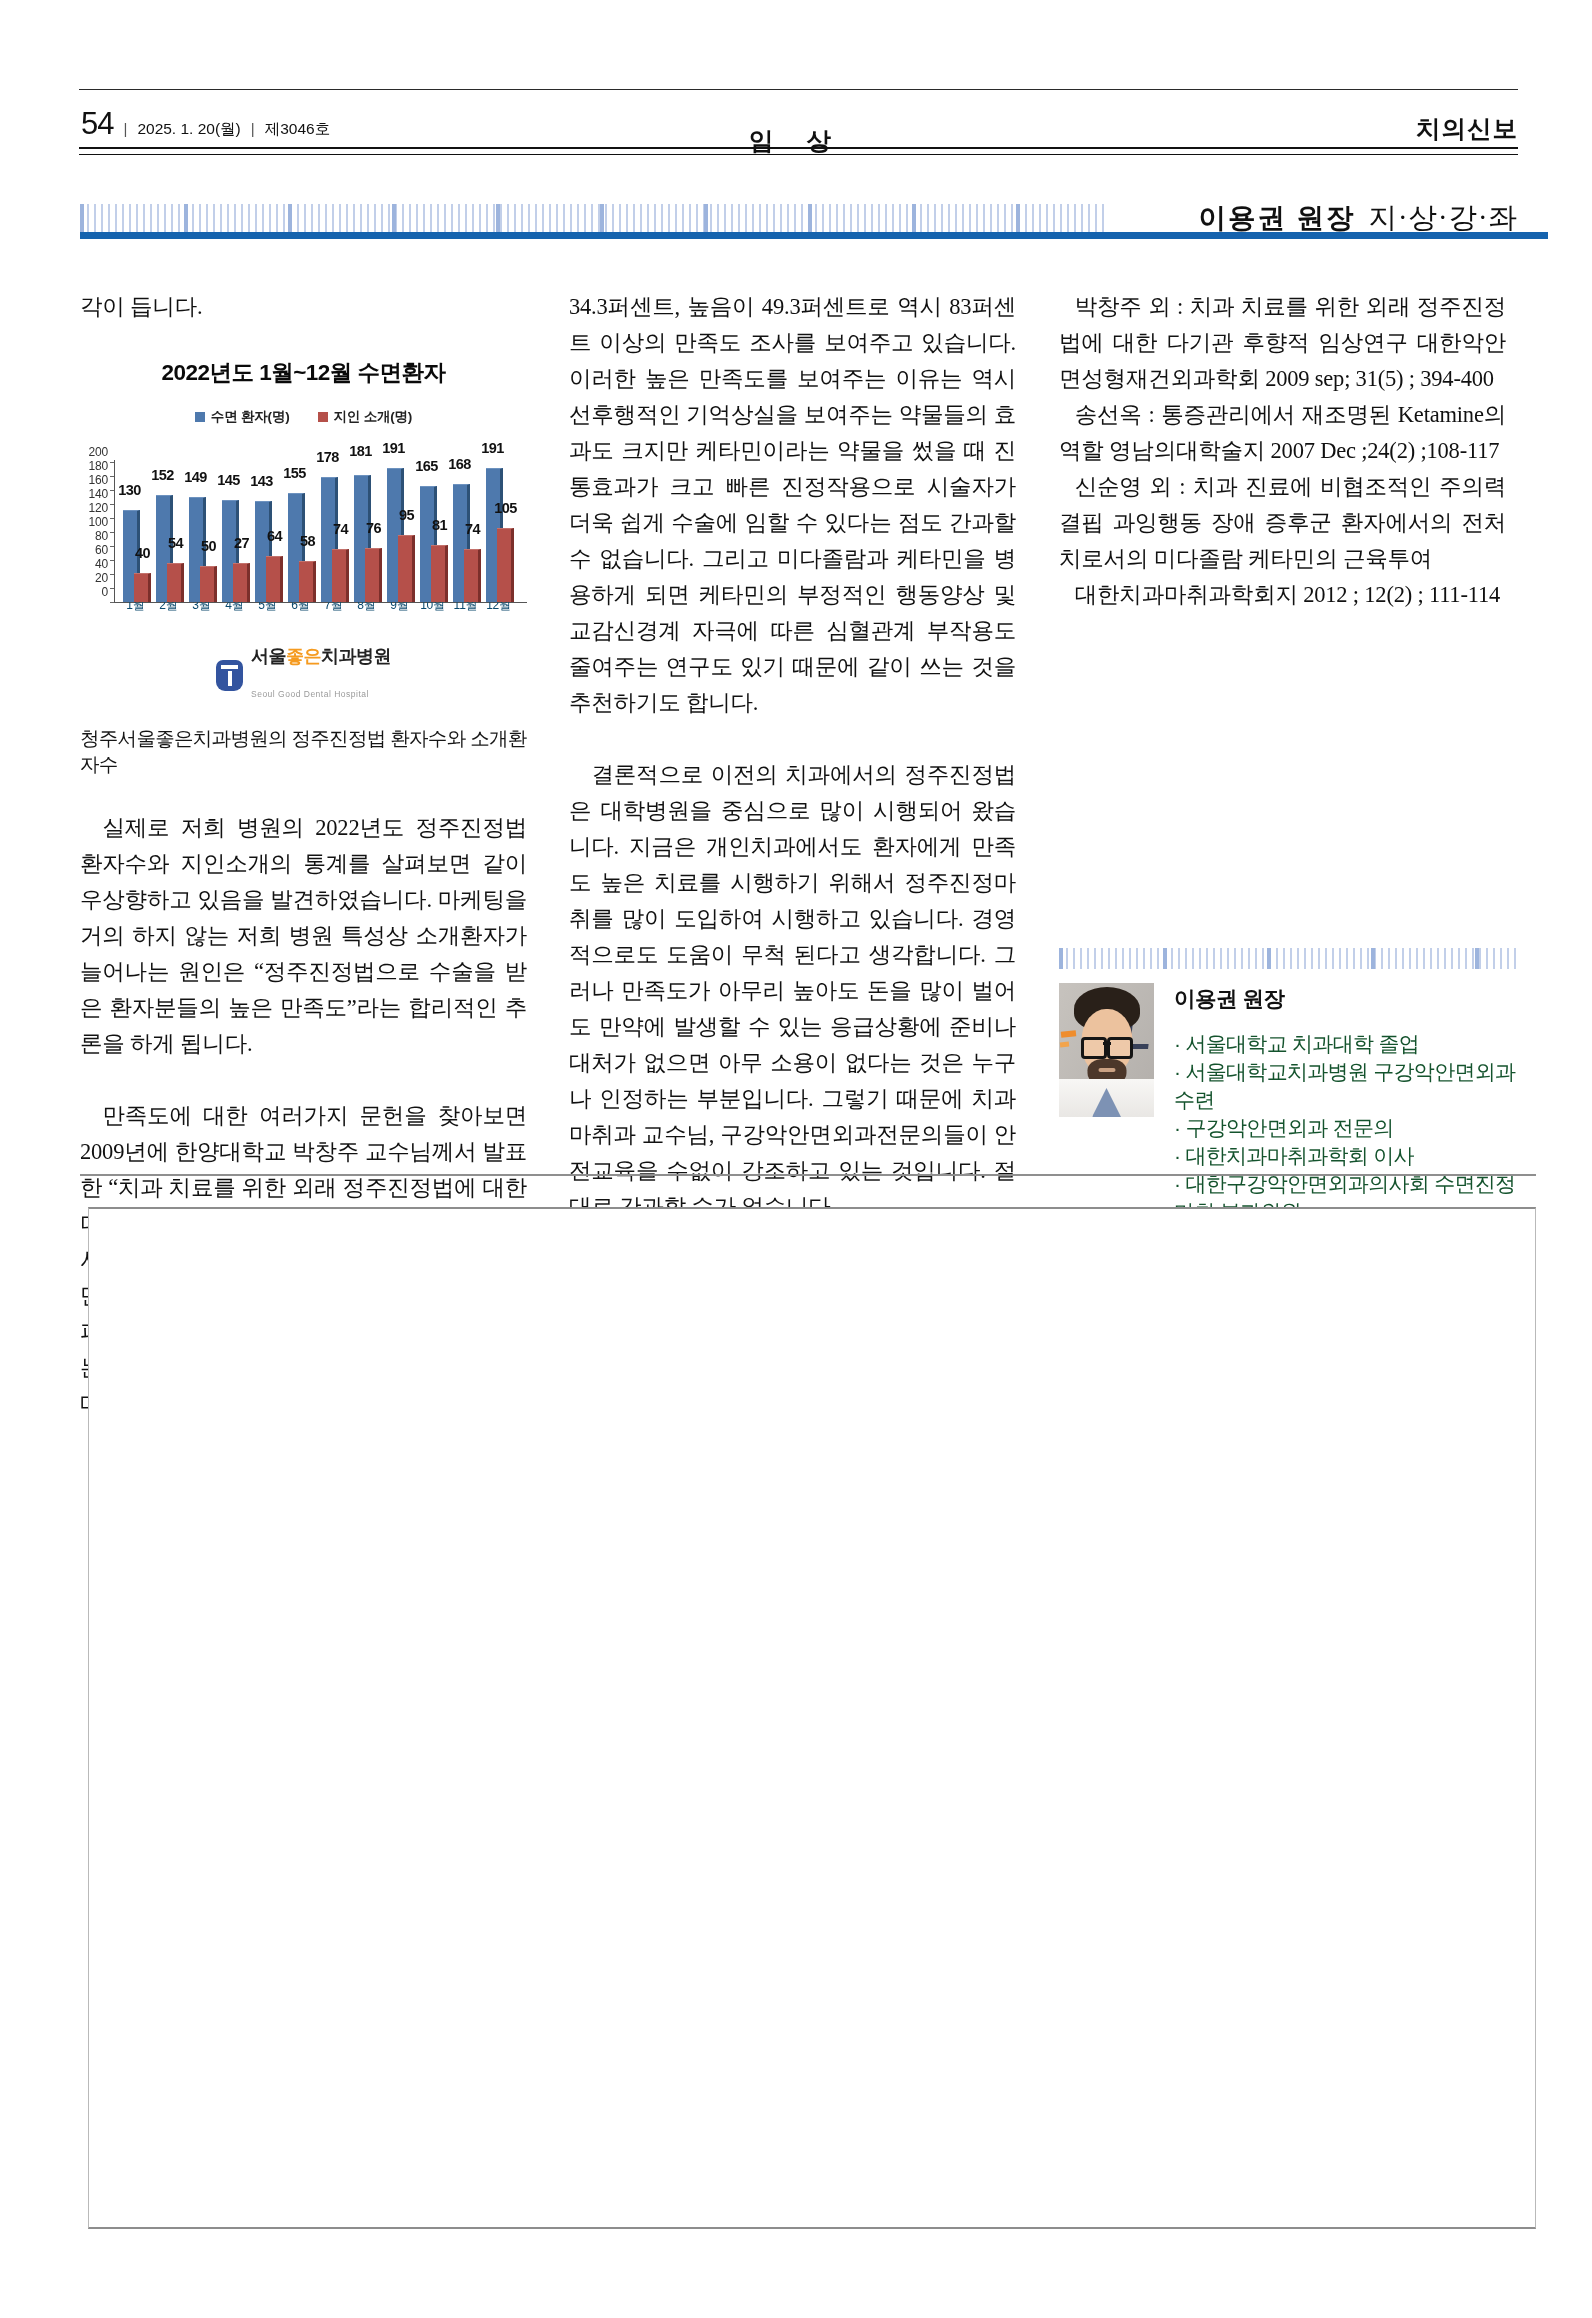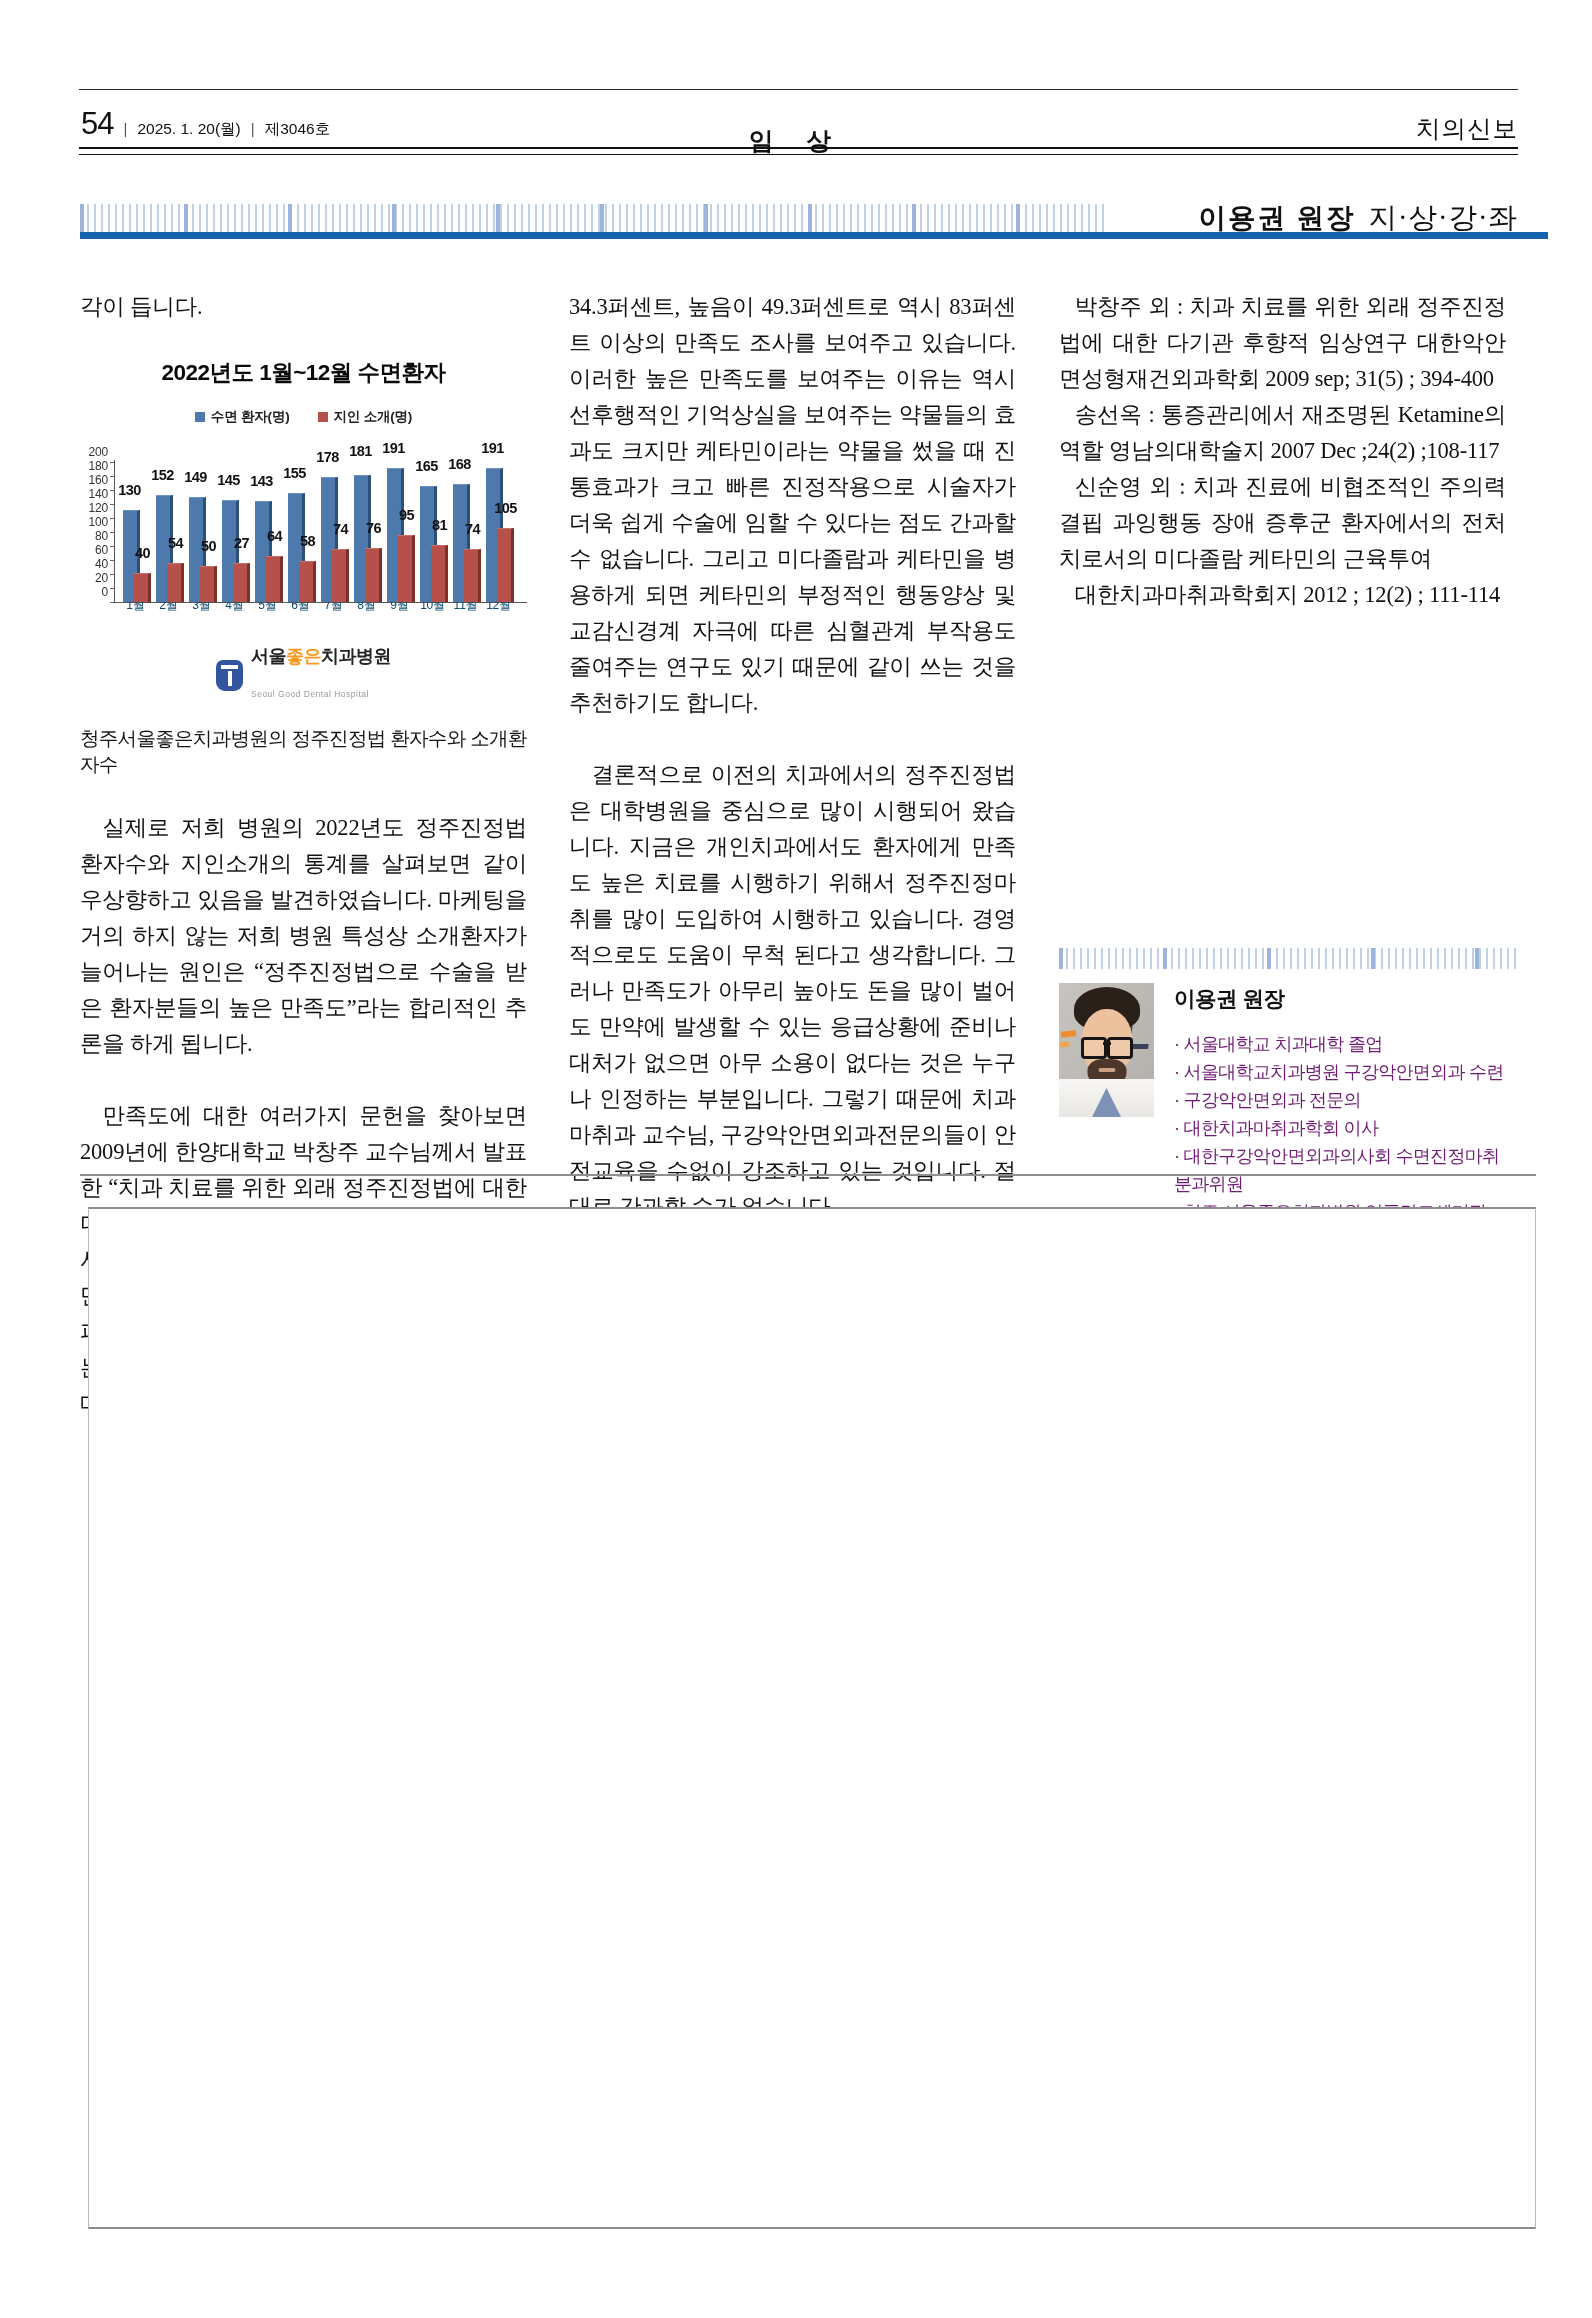--- a/index.html
+++ b/index.html
@@ -9,21 +9,21 @@
   
   .top-rule{position:absolute;left:79px;right:75px;top:89px;border-top:1px solid #2a2a2a;}
   .folio{position:absolute;left:81px;top:106px;display:flex;align-items:baseline;gap:10px;
          font-family:"Liberation Sans",sans-serif;}
   .folio .pageno{font-size:31px;font-weight:400;letter-spacing:-1px;}
   .folio .sep{font-size:15px;color:#555;font-weight:300;}
   .folio .date,.folio .issue{font-size:15.5px;font-weight:400;color:#111;}
   .section-title{position:absolute;left:50%;transform:translateX(-50%);top:112px;
                  font-family:"Liberation Sans",sans-serif;font-size:24.5px;font-weight:700;letter-spacing:13px;margin-top:12px;}
   .masthead{position:absolute;right:75px;top:112px;font-family:"Liberation Sans",sans-serif;
-            font-size:24.5px;font-weight:400;letter-spacing:1px;}
+            font-size:24.5px;font-weight:700;letter-spacing:1px;}
   .folio-rule-thick{position:absolute;left:79px;right:75px;top:147px;border-top:2px solid #111;}
   .folio-rule-thin{position:absolute;left:79px;right:75px;top:154px;border-top:1px solid #111;}
 
   
   .stripes{background:
      repeating-linear-gradient(90deg,#9db4dd 0 4px,rgba(0,0,0,0) 4px 104px),
      repeating-linear-gradient(90deg,#c2cfe9 0 2px,rgba(0,0,0,0) 2px 7px);
      background-color:#ffffff;}
   .byline-stripes{position:absolute;left:80px;top:204px;width:1026px;height:28px;}
   .byline-underline{position:absolute;left:80px;right:45px;top:232px;height:7px;background:#1563ae;}
@@ -97,21 +97,21 @@
   .photo .glasses .bridge{position:absolute;left:24px;top:5px;width:8px;height:3px;background:#151515;}
   .photo .beard{position:absolute;left:50%;top:76px;transform:translateX(-50%);width:39px;height:28px;
          background:#4c372a;border-radius:42% 42% 52% 52%;}
   .photo .mouth{position:absolute;left:50%;top:85px;transform:translateX(-50%);width:17px;height:4px;
          background:#caa183;border-radius:2px;}
   .photo .coat{position:absolute;bottom:0;left:0;right:0;height:38px;background:linear-gradient(#f8f7f5,#e9e7e4);}
   .photo .scrub{position:absolute;bottom:0;left:50%;transform:translateX(-50%);width:29px;height:29px;
          background:#7d92b4;clip-path:polygon(50% 0,100% 100%,0 100%);}
   .profile-info{margin-left:20px;font-family:"Liberation Sans",sans-serif;}
   .profile-name{font-size:21.5px;font-weight:800;letter-spacing:-0.5px;margin:1px 0 17px 0;}
-  .profile-bullet{font-size:18px;font-weight:500;letter-spacing:-0.7px;line-height:28px;color:#701a75;}
+  .profile-bullet{font-size:21px;font-weight:500;letter-spacing:-0.7px;line-height:28px;color:#14532d;}
   .profile-bullet:before{content:"· ";}
 
   
   .end-separator{position:absolute;left:80px;width:1456px;top:1174px;height:2px;background:#8f8f8f;}
   .empty-box{position:absolute;left:88px;top:1207px;width:1448px;height:1022px;background:#fff;
              border-left:1px solid #b9b9b9;border-right:1px solid #b9b9b9;
              border-top:2.5px solid #8d8d8d;border-bottom:2.5px solid #8d8d8d;box-sizing:border-box;}
 </style>
 </head>
 <body>

